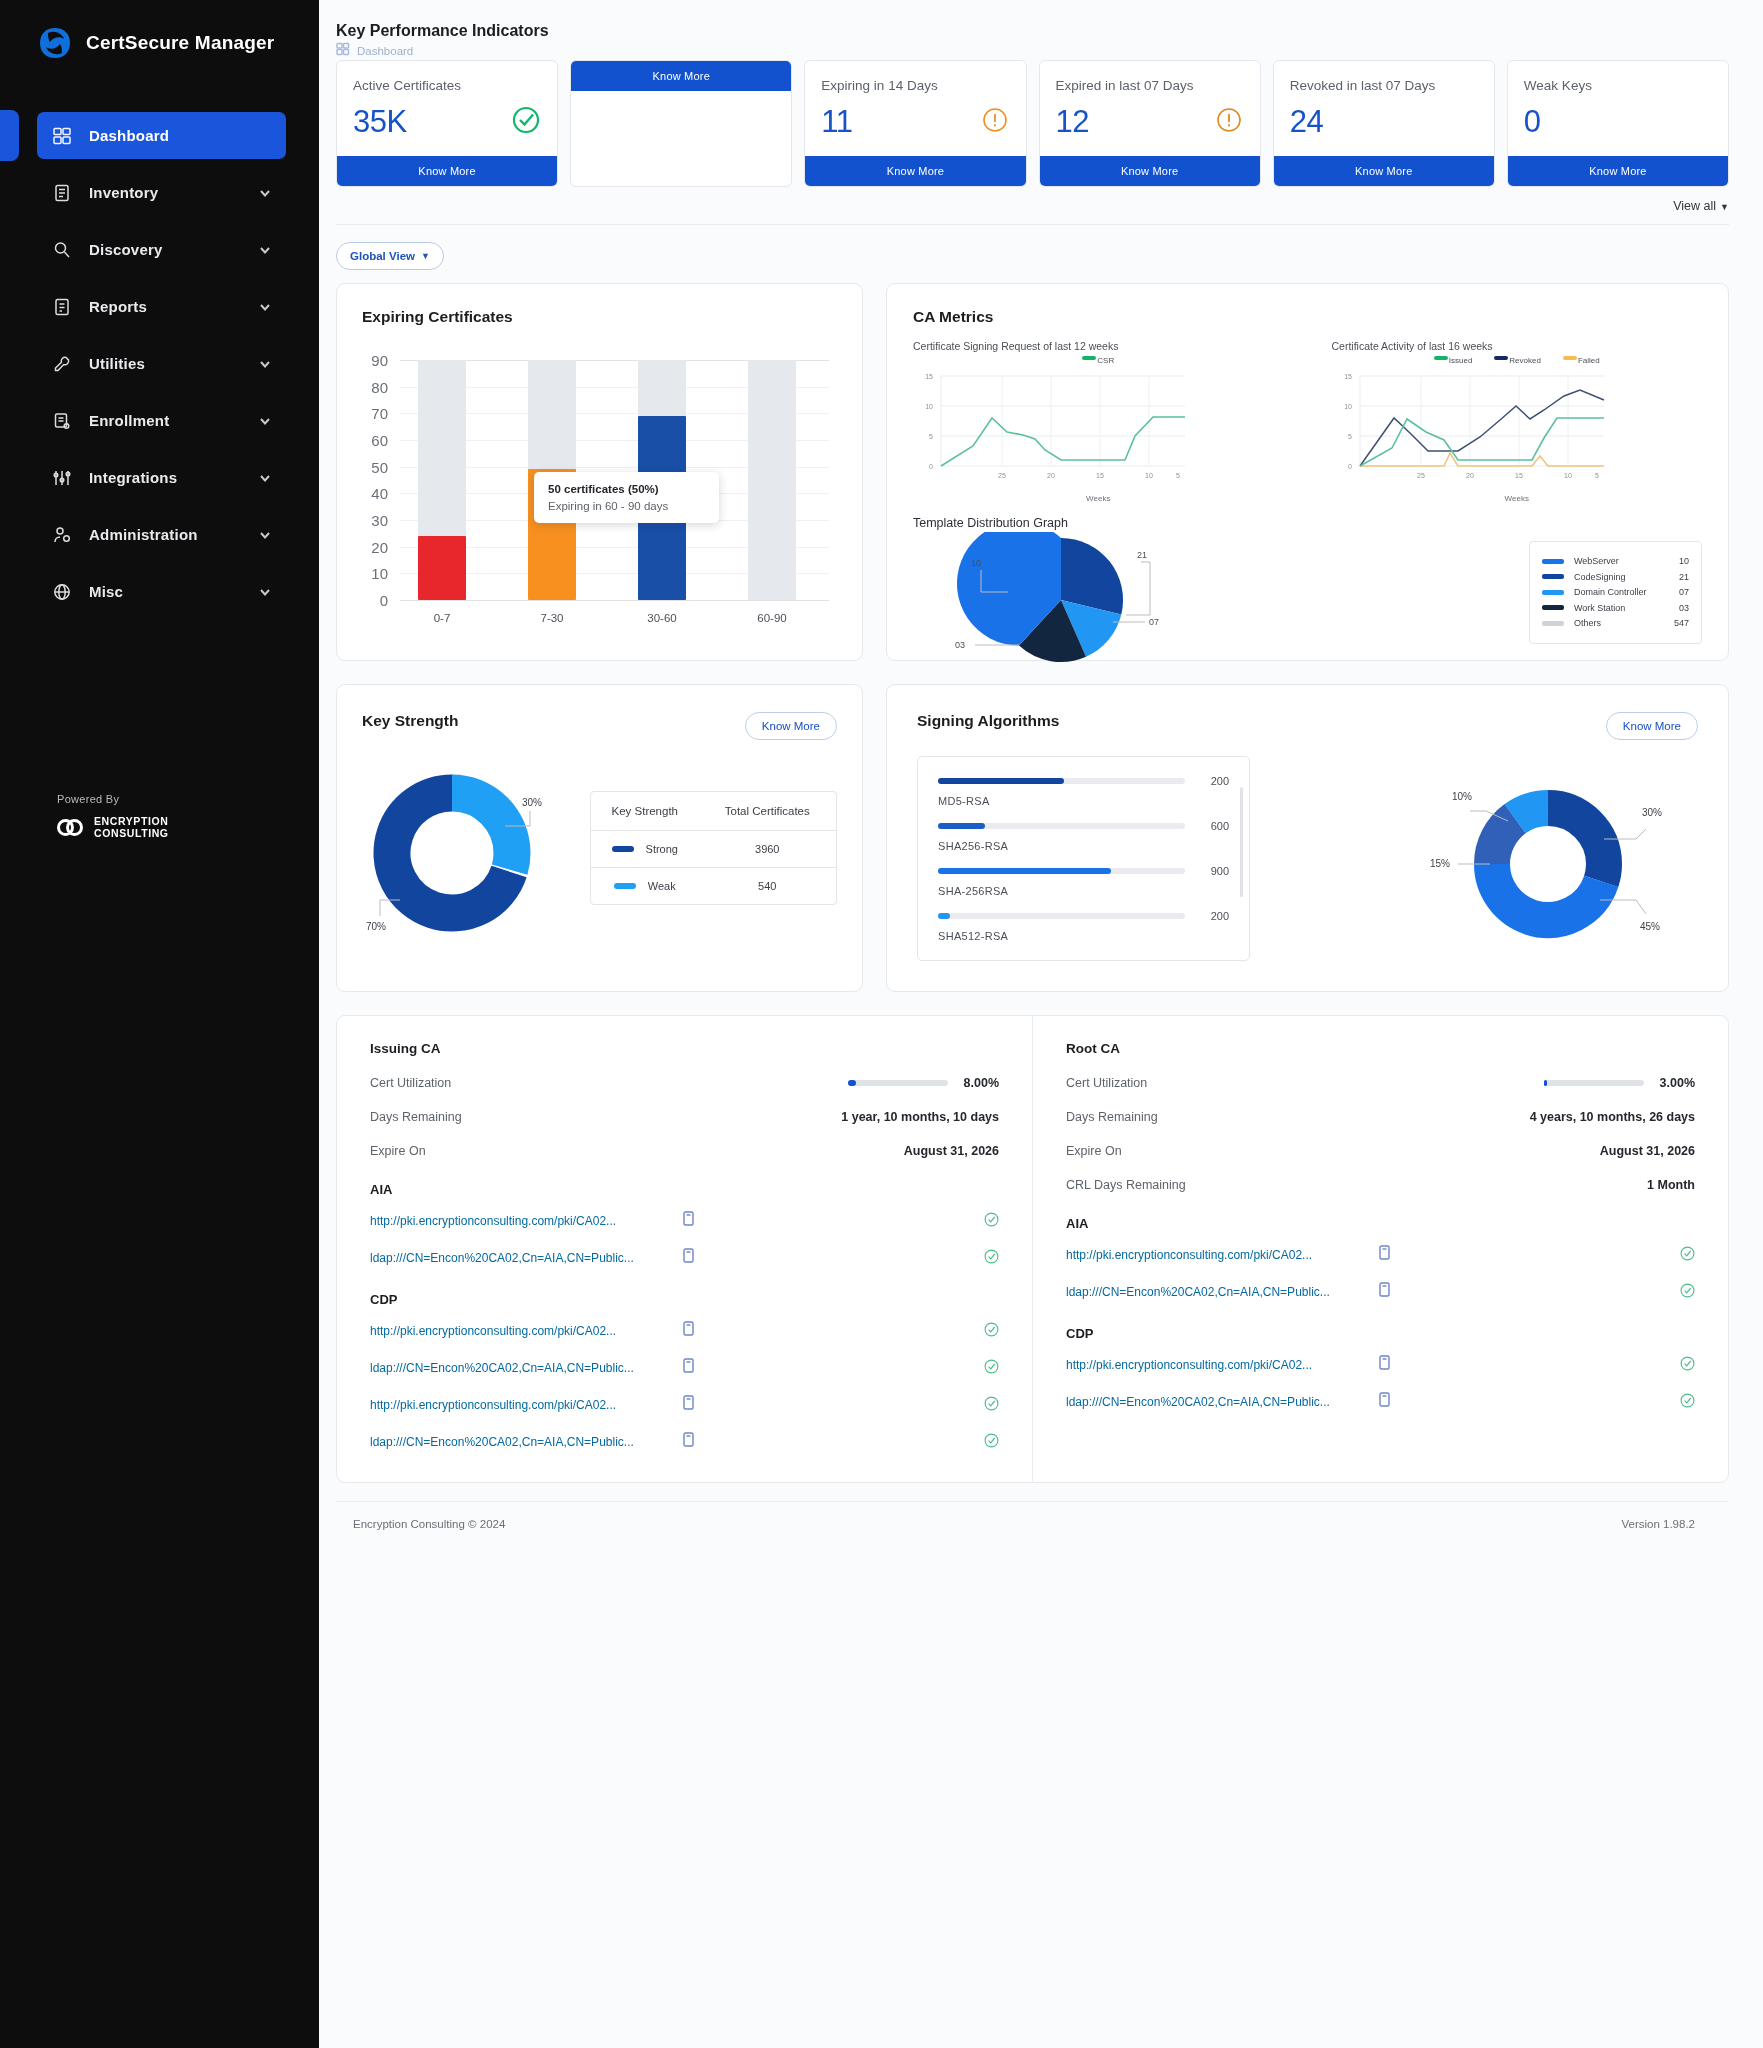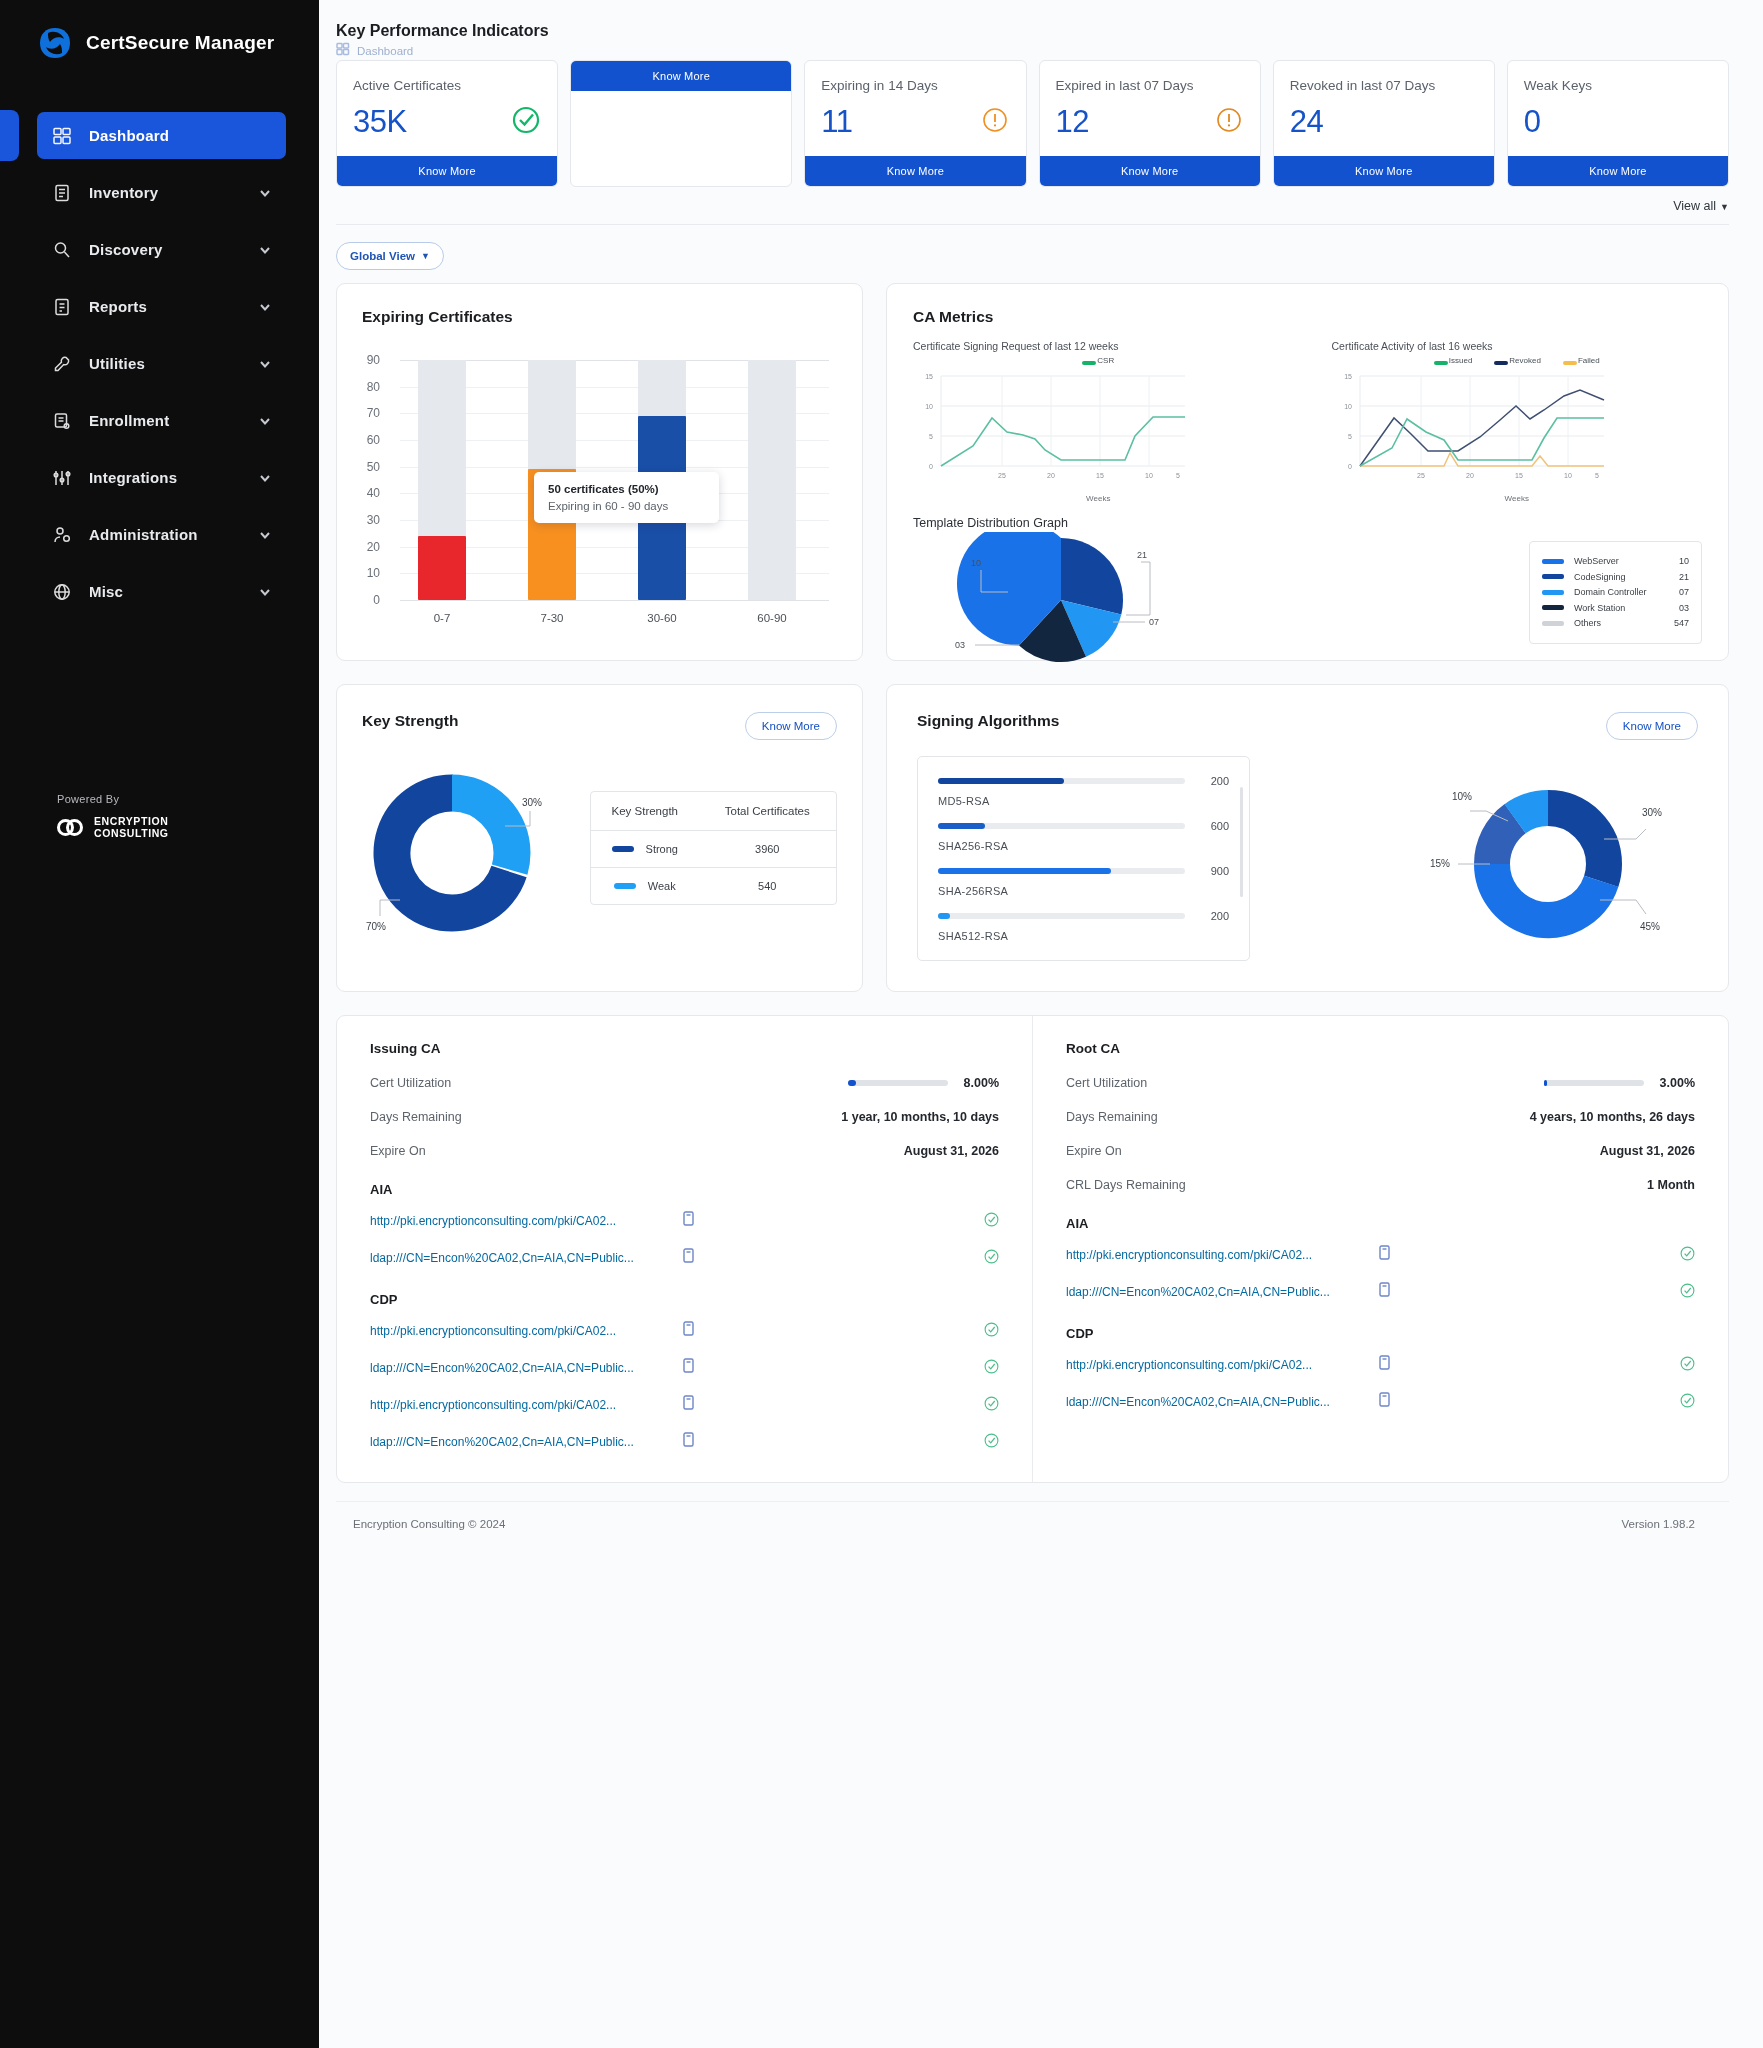--- a/index.html
+++ b/index.html
@@ -109,42 +109,42 @@
 
   
   .grid2 { display: flex; gap: 23px; }
   .panel { background: #fff; border: 1px solid #e6e8ec; border-radius: 9px; }
   .panel-title { font-size: 15.5px; font-weight: 700; color: #1b1d21; }
 
   
   .panel-expiring { width: 527px; min-width: 527px; height: 378px; padding: 24px 25px; position: relative; }
   .bars-area { position: relative; margin-top: 34px; height: 250px; }
   .y-axis { position: absolute; left: 0; top: 0; width: 30px; height: 240px; }
-  .y-tick { position: absolute; right: 12px; font-size: 12px; color: #6b7078; transform: translateY(-50%); }
+  .y-tick { position: absolute; right: 4px; font-size: 15px; color: #6b7078; transform: translateY(-50%); }
   .plot { position: absolute; left: 38px; right: 8px; top: 0; height: 240px; }
   .gridline { position: absolute; left: 0; right: 0; height: 1px; background: #eef0f3; }
   .barslot { position: absolute; bottom: 0; width: 48px; height: 240px; }
   .bartrack { position: absolute; bottom: 0; width: 100%; height: 100%; background: #e5e8ed; }
   .barfill { position: absolute; bottom: 0; width: 100%; border-radius: 1px; }
   .xlabels { position: absolute; left: 38px; right: 8px; top: 252px; height: 20px; }
   .xlab { position: absolute; font-size: 11.5px; color: #4c5158; transform: translateX(-50%); }
   .tooltip {
     position: absolute; background: #fff; border-radius: 5px; padding: 11px 14px;
     box-shadow: 0 2px 10px rgba(20,30,60,.18); width: 185px;
   }
   .tt-1 { font-size: 11.5px; font-weight: 700; color: #22262c; margin-bottom: 5px; }
   .tt-2 { font-size: 11.5px; color: #5d636b; }
 
   
   .panel-ca { flex: 1; height: 378px; padding: 24px 26px; }
   .ca-sub { font-size: 10.5px; color: #4a4f57; margin-bottom: 2px; }
   .mini-charts { display: flex; gap: 48px; margin-top: 14px; }
   .mini { flex: 1; }
   .legend-row { display: flex; justify-content: center; gap: 22px; margin: 4px 0 3px; }
-  .legend-item { display: flex; align-items: flex-end; gap: 1px; font-size: 8px; color: #4a4f57; }
+  .legend-item { display: flex; align-items: flex-start; gap: 1px; font-size: 8px; color: #4a4f57; }
   .legend-swatch { width: 14px; height: 4px; border-radius: 2px; }
   .axis-x-title { text-align: center; font-size: 8px; color: #6b7078; margin-top: 2px; }
 
   .tmpl-title { font-size: 12.5px; color: #2c3036; margin-top: 13px; }
   .tmpl-wrap { display: flex; align-items: center; margin-top: 2px; }
   .pie-holder { width: 300px; height: 120px; position: relative; }
   .pie-legend {
     margin-left: auto; border: 1px solid #e3e5e9; border-radius: 4px;
     padding: 9px 12px; width: 173px;
   }

